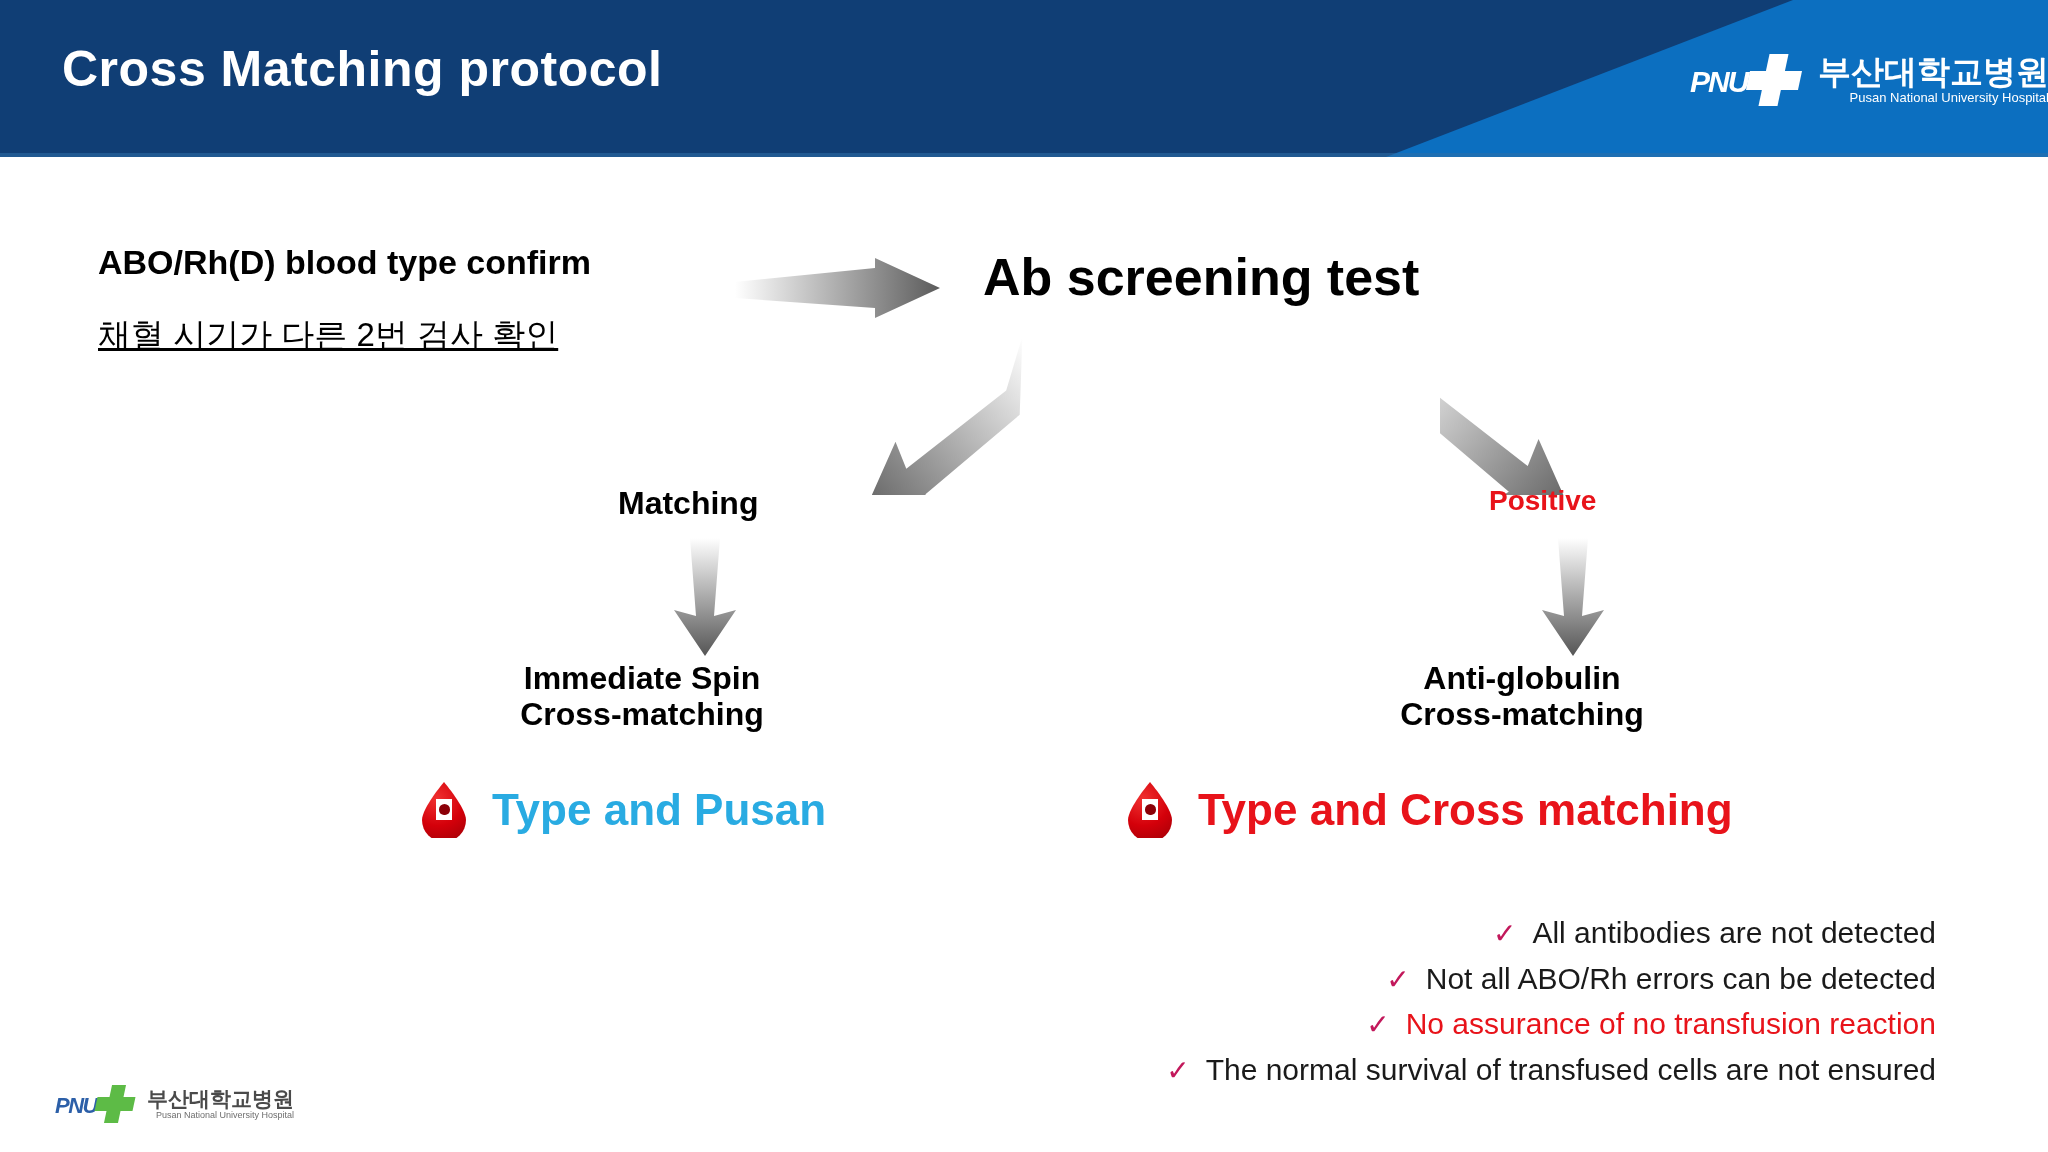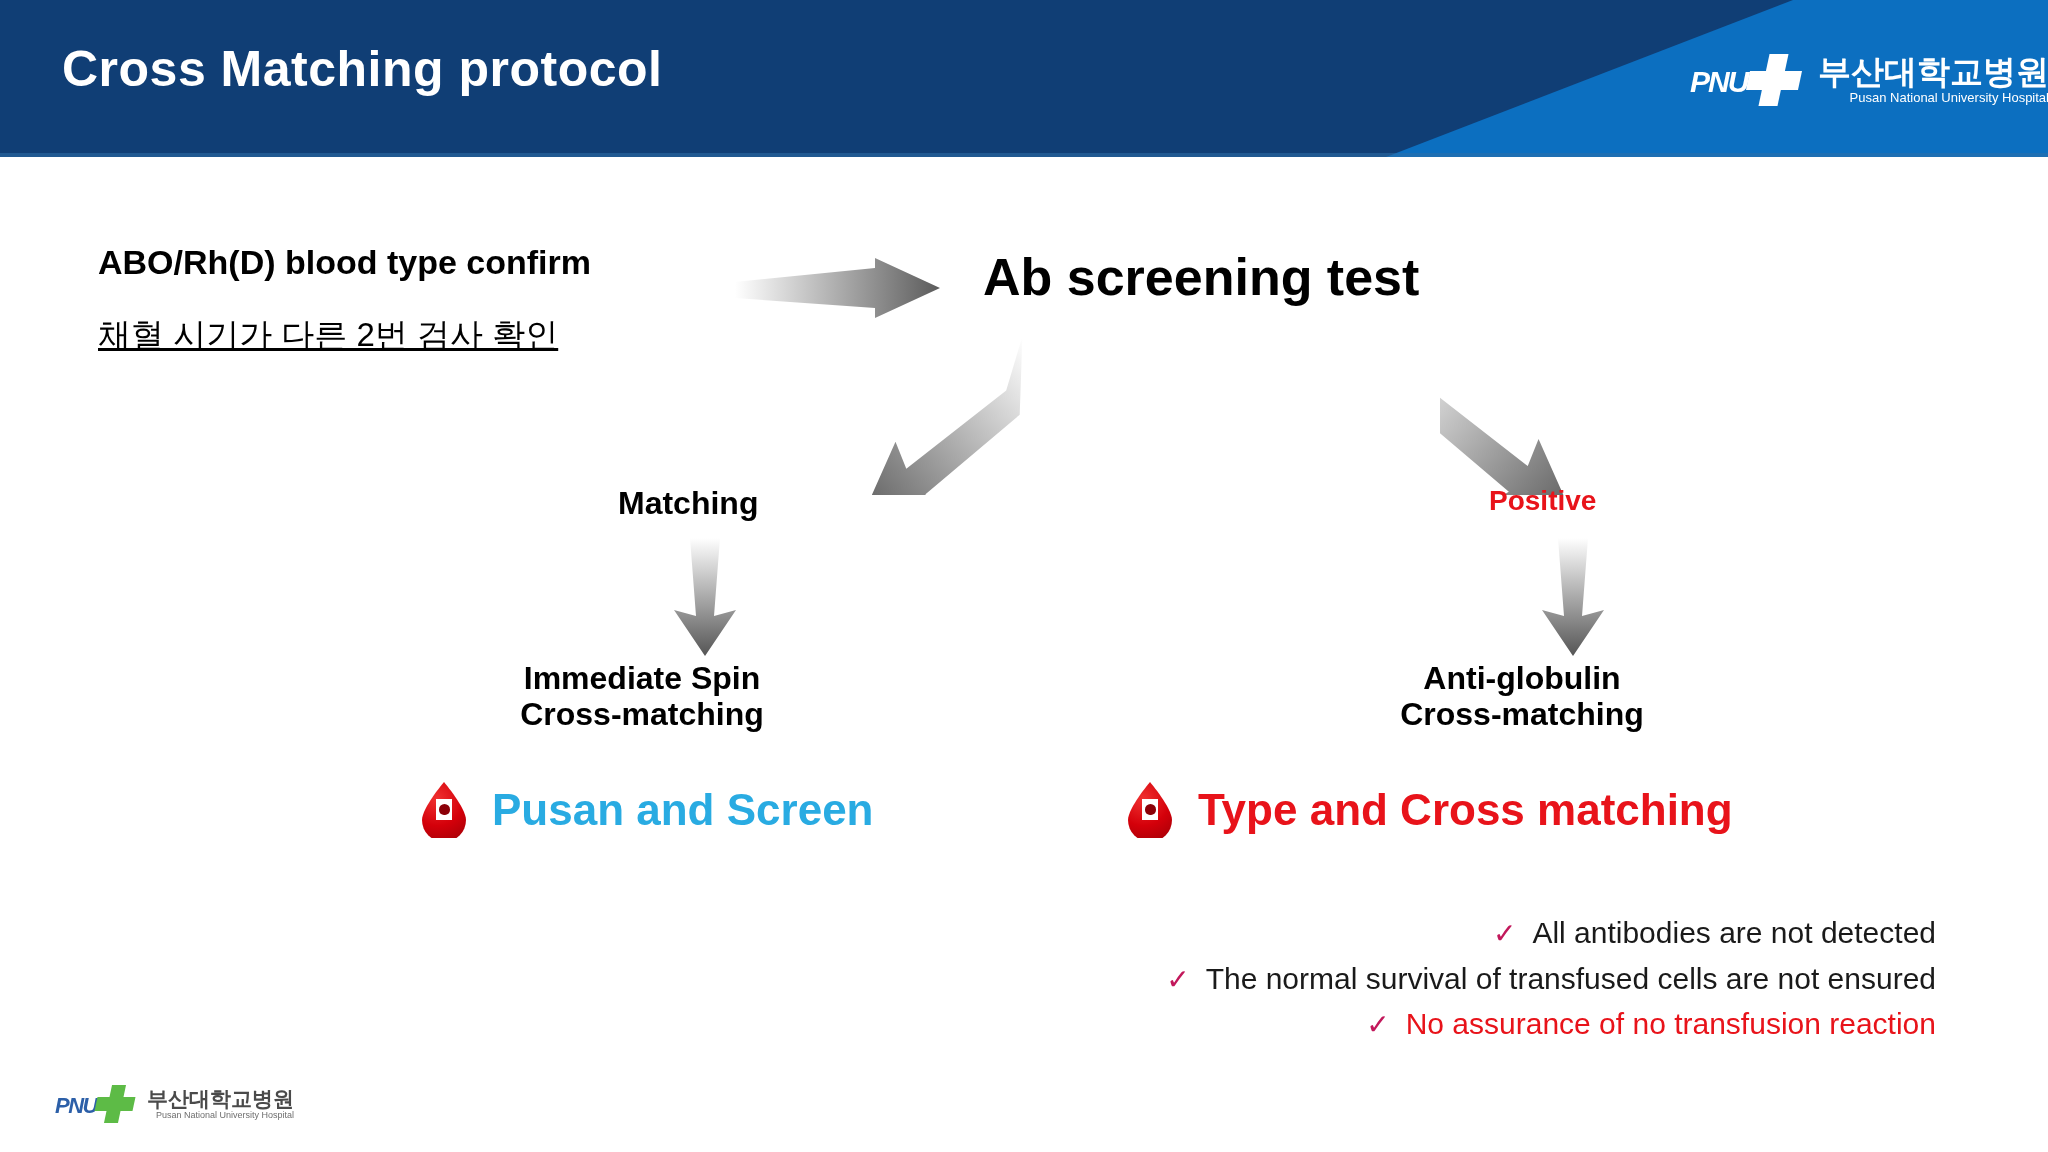--- a/index.html
+++ b/index.html
@@ -305,36 +305,37 @@
   <div id="immediate-spin" class="txt branch-title">Immediate Spin
 Cross-matching</div>
   <div id="anti-globulin" class="txt branch-title">Anti-globulin
 Cross-matching</div>
 
   <div id="type-screen-row" class="drop-row">
     <span class="blood-drop">
       <span class="drop-shape"></span>
       <span class="drop-badge"></span>
     </span>
-    <span class="drop-label">Pusan and Screen</span>
+    <span class="drop-label">Type and Pusan</span>
   </div>
 
   <div id="type-cross-row" class="drop-row">
     <span class="blood-drop">
       <span class="drop-shape"></span>
       <span class="drop-badge"></span>
     </span>
     <span class="drop-label">Type and Cross matching</span>
   </div>
 
 
   <div id="limitations-list">
       <div class="limit-item"><span class="check">✓</span><span>All antibodies are not detected</span></div>
+      <div class="limit-item"><span class="check">✓</span><span>Not all ABO/Rh errors can be detected</span></div>
+      <div class="limit-item is-red"><span class="check">✓</span><span>No assurance of no transfusion reaction</span></div>
       <div class="limit-item"><span class="check">✓</span><span>The normal survival of transfused cells are not ensured</span></div>
-      <div class="limit-item is-red"><span class="check">✓</span><span>No assurance of no transfusion reaction</span></div>
     </div>
 
   <div id="footer-logo" class="pnu-logo">
     <div class="pnu-mark">
       <span class="pnu-word">PNU</span>
       <span class="cross-v"></span>
       <span class="cross-h"></span>
     </div>
     <div class="pnu-text">
       <div class="pnu-ko">부산대학교병원</div>

